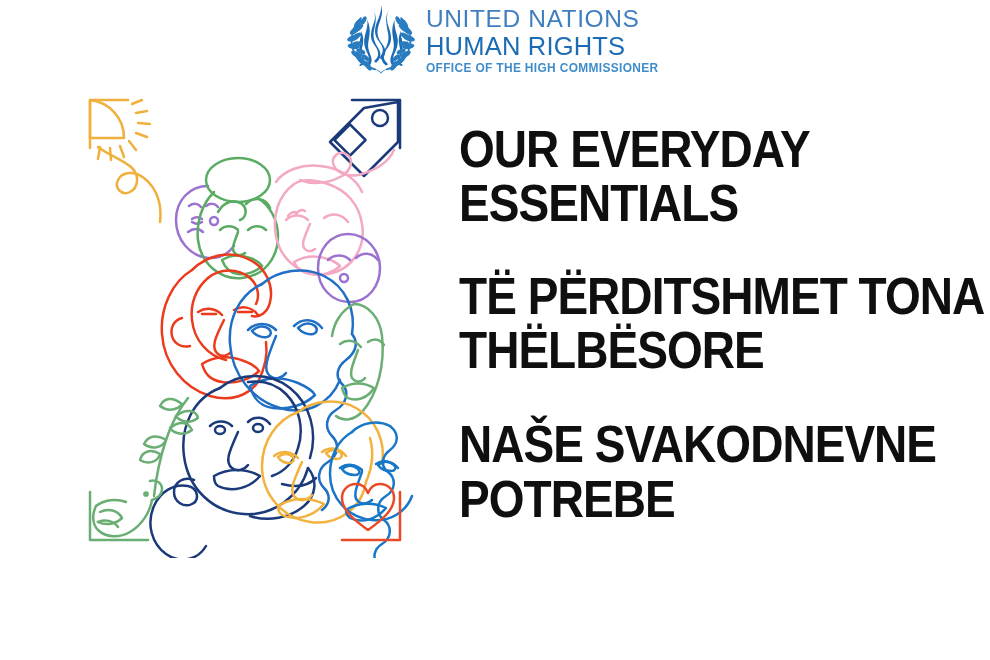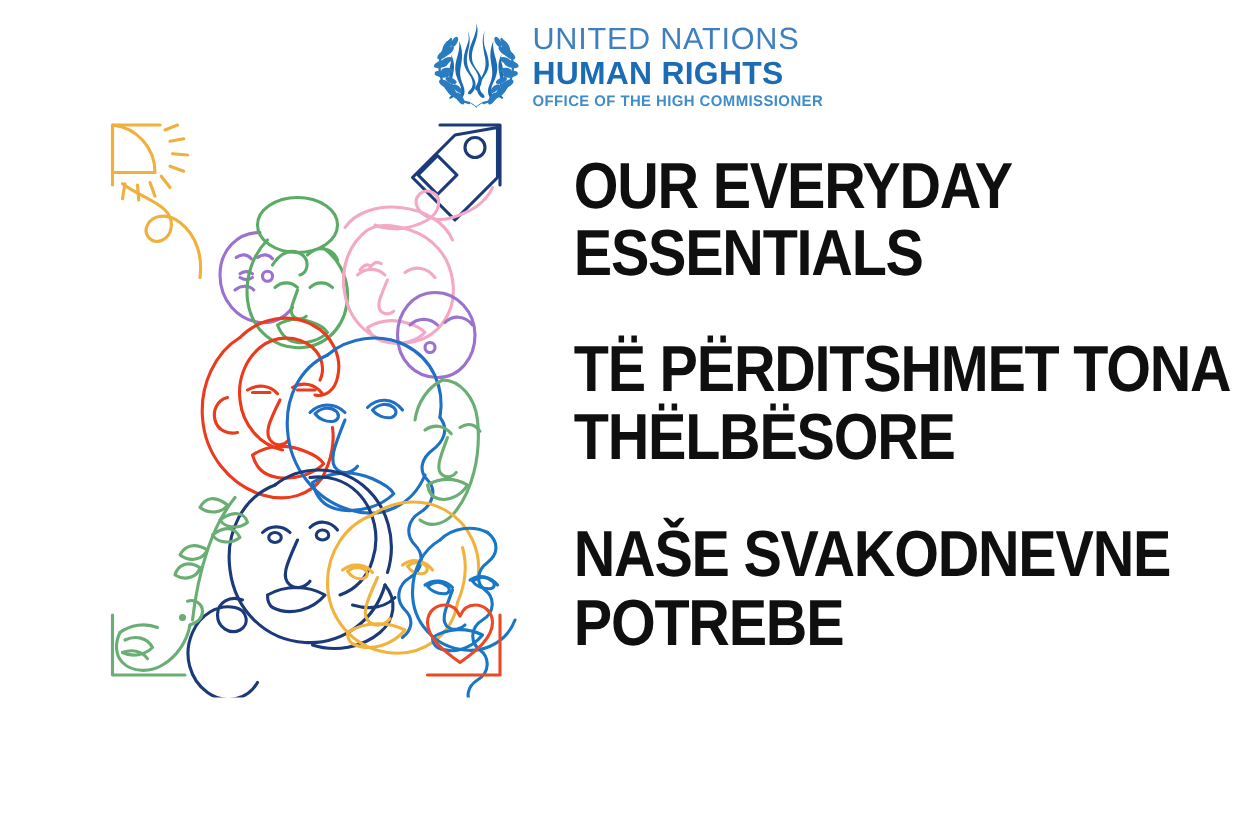--- a/index.html
+++ b/index.html
@@ -15,21 +15,21 @@
     width: 990px;
     height: 660px;
     background: #ffffff;
     overflow: hidden;
   }
 
   
   .logo-block {
     position: absolute;
     left: 345px;
-    top: 14px;
+    top: 1px;
     display: flex;
     align-items: flex-start;
     gap: 9px;
   }
   .logo-emblem {
     width: 72px;
     height: 74px;
     flex: none;
   }
   .logo-text {
@@ -42,21 +42,21 @@
     color: #3f7fbf;
     line-height: 1.0;
     font-weight: 400;
     white-space: nowrap;
   }
   .logo-line2 {
     font-size: 25.5px;
     letter-spacing: 0.2px;
     color: #1b6cb4;
     line-height: 1.12;
-    font-weight: 700;
+    font-weight: 400;
     white-space: nowrap;
   }
   .logo-line3 {
     font-size: 12.3px;
     letter-spacing: 0.35px;
     color: #3f8ccb;
     line-height: 1.2;
     font-weight: 700;
     white-space: nowrap;
     transform: scaleX(0.97);

